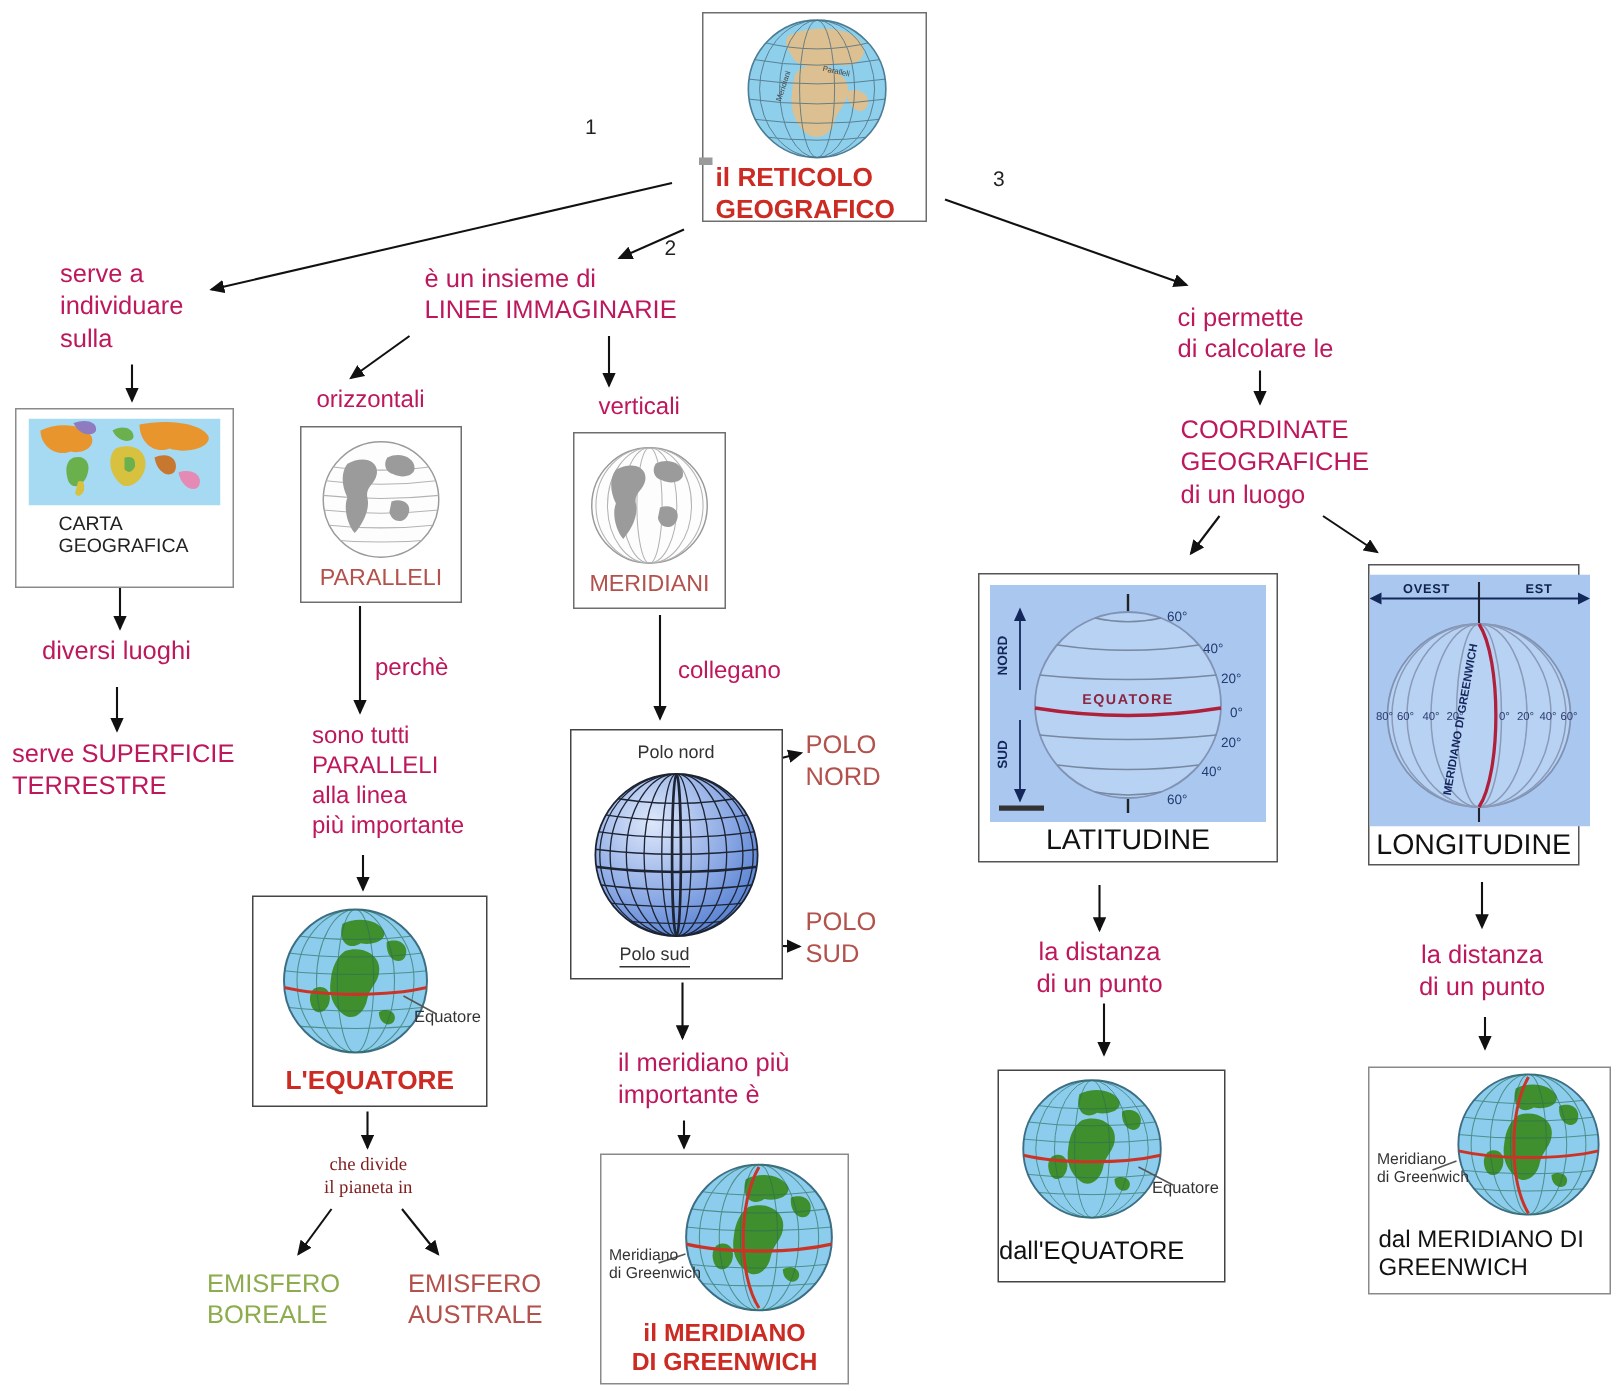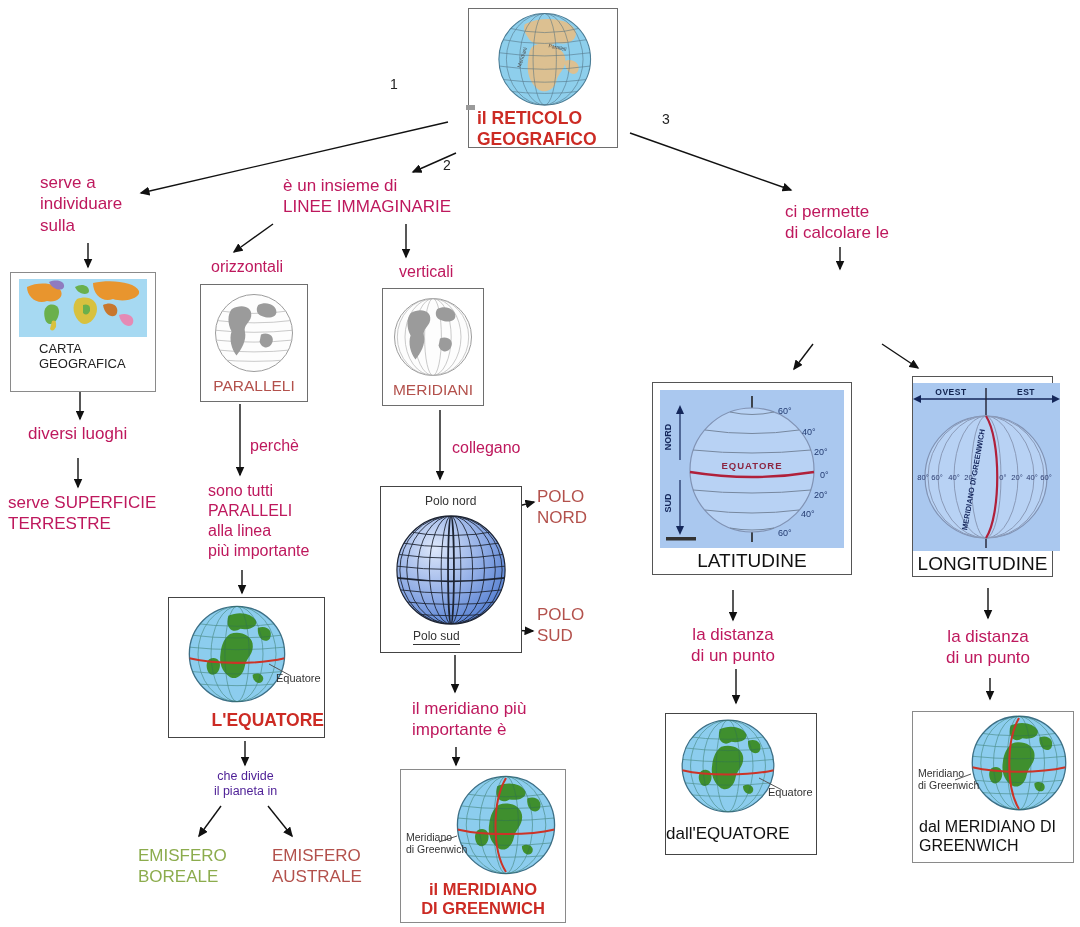--- a/index.html
+++ b/index.html
@@ -1,20 +1,20 @@
 <!DOCTYPE html>
 <html><head>
 <meta charset="utf-8">
 <style>
   html,body{margin:0;padding:0;background:#fff;}
   #canvas{position:relative;width:1080px;height:927px;background:#ffffff;overflow:hidden;
           font-family:"Liberation Sans",sans-serif;color:#1c1c1c;}
   .t{position:absolute;white-space:pre-line;font-size:17px;line-height:1.26;color:#be185d;}
   .t.sm{font-size:16px;}
-  .t.tiny{font-size:12.5px;color:#4c1d95;line-height:1.22;}
+  .t.tiny{font-size:12.5px;color:#7f1d1d;line-height:1.22;font-family:Liberation Serif, serif;}
   .t.num{font-size:14px;color:#222;}
   .t.ctr{text-align:center;}
   .red{color:#cc2b24;font-weight:bold;}
   .brick{color:#b3514c;}
   .green{color:#8cac4d;}
   .box{position:absolute;border:1px solid #6e6e6e;background:#fff;box-sizing:border-box;}
   .cap{position:absolute;white-space:pre-line;line-height:1.18;}
   .imglabel{position:absolute;font-size:11px;color:#333;white-space:pre-line;line-height:1.1;}
   svg{display:block;}
   .arrowlayer{position:absolute;left:0;top:0;pointer-events:none;}
@@ -234,21 +234,21 @@
 PARALLELI
 alla linea
 più importante</div>
 
   <div class="box" style="left:168px;top:597px;width:157px;height:141px;border-color:#444">
     <svg width="155" height="110" viewBox="0 0 155 110" style="margin:2px 0 0">
       <use href="#sym-globe-color" x="16" y="2" width="104" height="104"></use>
       <line x1="100" y1="64" x2="122" y2="76" stroke="#555" stroke-width="1"></line>
     </svg>
     <div class="imglabel" style="left:107px;top:74px">Equatore</div>
-    <div class="cap red" style="left:0;right:0;top:112px;font-size:17.5px;text-align:right">L'EQUATORE</div>
+    <div class="cap red" style="left:0;right:0;top:112px;font-size:17.5px;text-align:center">L'EQUATORE</div>
   </div>
 
   <div class="t tiny ctr" style="left:198px;top:769px;width:95px">che divide
 il pianeta in</div>
   <div class="t green" style="left:138px;top:845px">EMISFERO
 BOREALE</div>
   <div class="t brick" style="left:272px;top:845px">EMISFERO
 AUSTRALE</div>
 
   <div class="box" style="left:380px;top:486px;width:142px;height:167px;border-color:#444">
@@ -274,20 +274,23 @@
       <line x1="38" y1="72" x2="56" y2="66" stroke="#555" stroke-width="1"></line>
     </svg>
     <div class="imglabel" style="left:5px;top:62px;font-size:10.5px">Meridiano
 di Greenwich</div>
     <div class="cap red" style="left:0;right:0;top:110px;font-size:16.5px;text-align:center">il MERIDIANO
 DI GREENWICH</div>
   </div>
 
   <div class="t" style="left:785px;top:201px">ci permette
 di calcolare le</div>
+  <div class="t" style="left:787px;top:276px">COORDINATE
+GEOGRAFICHE
+di un luogo</div>
 
   <div class="box" style="left:652px;top:382px;width:200px;height:193px;border-color:#555">
     <svg width="184" height="158" viewBox="0 0 184 158" style="margin:7px auto 0">
       <rect width="184" height="158" fill="#aac8ef"></rect>
       <line x1="92" y1="6" x2="92" y2="22" stroke="#222" stroke-width="1.6"></line>
       <line x1="92" y1="138" x2="92" y2="152" stroke="#222" stroke-width="1.6"></line>
       <circle cx="92" cy="80" r="62" fill="#b8d2f4" stroke="#8193b4" stroke-width="1.2"></circle>
       <g fill="none" stroke="#77889f" stroke-width="1">
         <path d="M70,22 Q92,27 114,22"></path>
         <path d="M45,40 Q92,47 139,40"></path>

